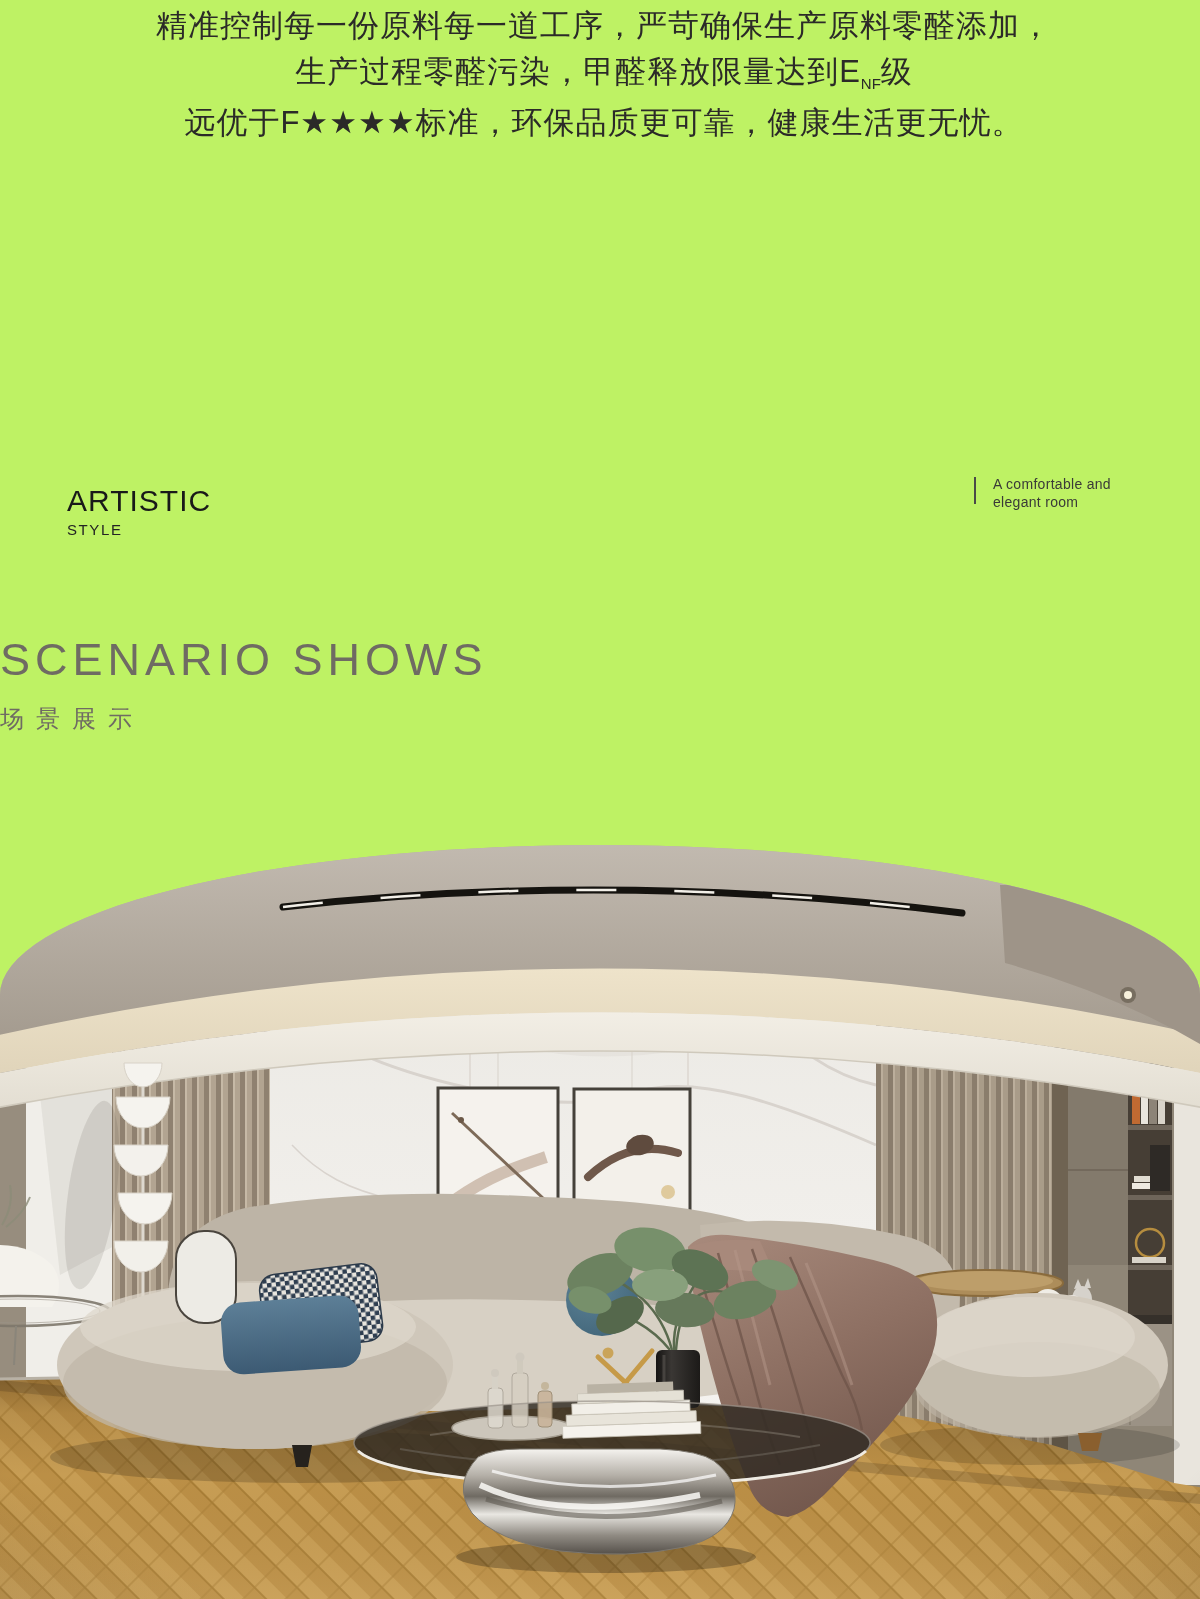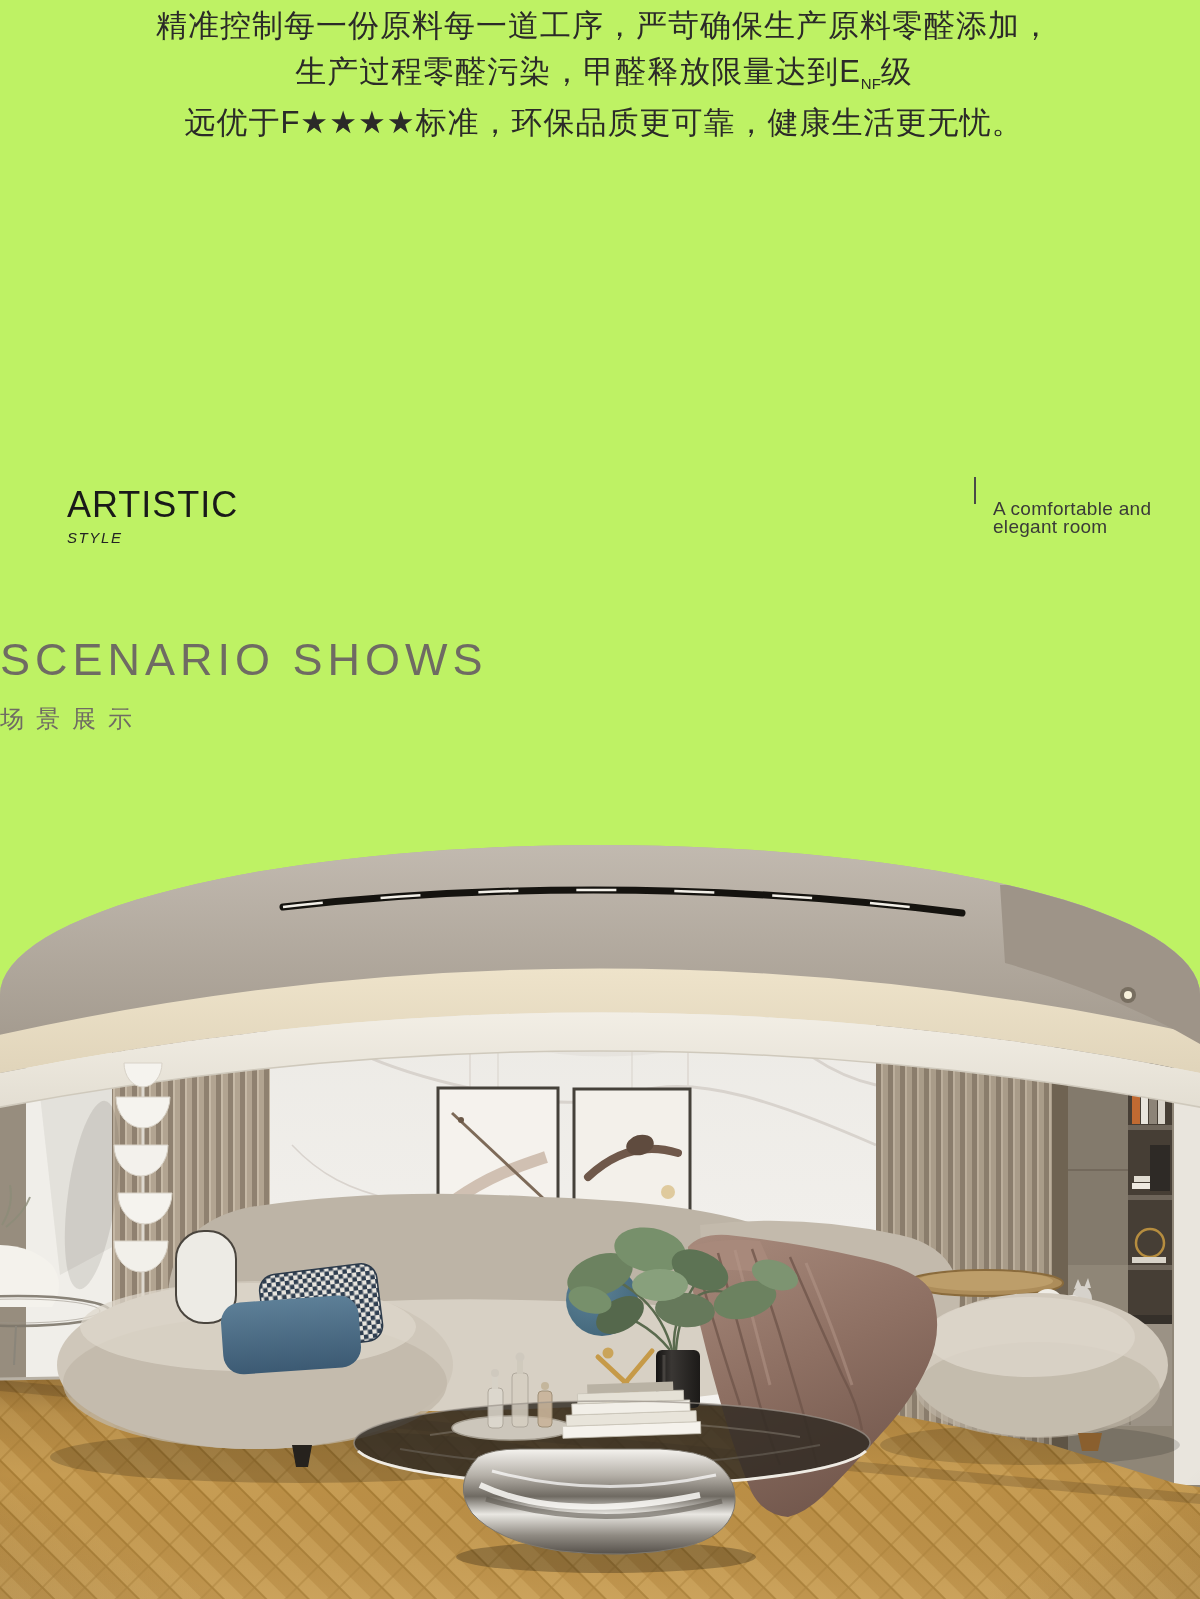--- a/index.html
+++ b/index.html
@@ -10,27 +10,27 @@
   }
   .canvas{position:relative;width:1200px;height:1599px;background:#bef264;padding-left:8px;}
 
   
   .intro{position:absolute;top:0;left:0;width:100%;text-align:center;padding-top:3px;}
   .intro p{margin:0;font-size:31px;line-height:46px;color:#2b2a28;letter-spacing:1px;}
   .sub-nf{font-size:15px;position:relative;top:7px;letter-spacing:0;}
 
   
   .artistic{position:absolute;left:67px;top:484px;}
-  .artistic-title{font-size:36px;color:#191919;letter-spacing:1px;}
-  .artistic-sub{font-size:15px;color:#232323;letter-spacing:1.6px;margin-top:3px;font-style:italic;}
+  .artistic-title{font-size:30px;color:#191919;letter-spacing:1px;}
+  .artistic-sub{font-size:15px;color:#232323;letter-spacing:1.6px;margin-top:3px;}
 
   
   .side-note{position:absolute;left:974px;top:476px;display:flex;}
   .side-bar{width:2px;height:27px;background:#4a4a48;flex:none;margin-top:1px;}
-  .side-text{margin-left:17px;font-size:19px;line-height:17.5px;color:#3a3a38;letter-spacing:0.3px;margin-top:24px;}
+  .side-text{margin-left:17px;font-size:14px;line-height:17.5px;color:#3a3a38;letter-spacing:0.3px;}
 
   
   .section-head{position:absolute;top:634px;left:0;width:100%;color:#6f6b63;}
   .section-en{font-size:45px;letter-spacing:5px;font-weight:400;margin:0;}
   .section-cn{font-size:24px;letter-spacing:12px;margin-top:17px;}
 
   
   .hero{
     position:absolute;left:0;top:845px;width:1200px;height:754px;
     border-radius:600px 600px 0 0 / 150px 150px 0 0;

